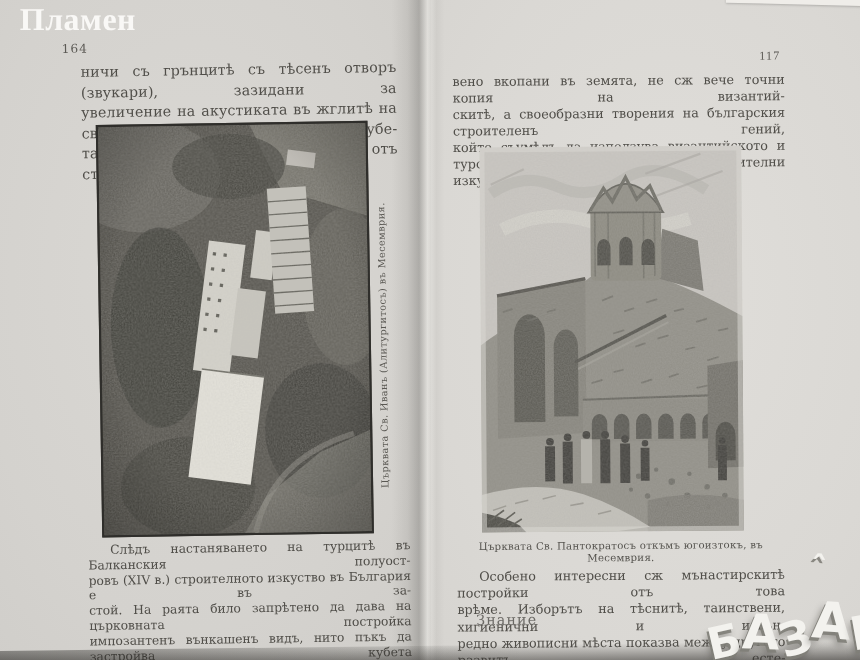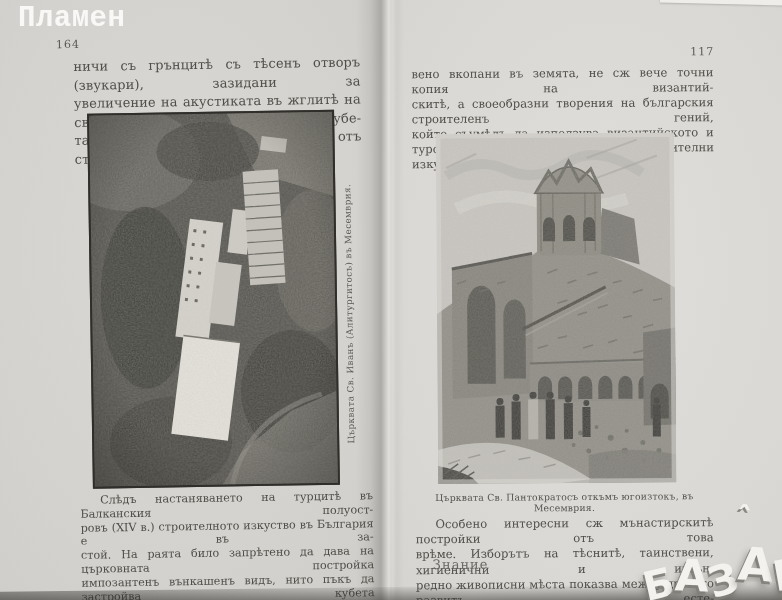--- a/index.html
+++ b/index.html
@@ -20,21 +20,21 @@
        transform:rotate(-0.7deg);
        background:linear-gradient(to top, rgba(52,50,47,.85), rgba(52,50,47,0));}
   .bottom-shadow::after{content:"";position:absolute;inset:0;
        background:linear-gradient(to right, rgba(40,39,36,.45), rgba(40,39,36,0) 60%);}
 
   .pageL{position:absolute;inset:0;transform:rotate(-0.9deg);transform-origin:195px 300px;}
   .pageR{position:absolute;inset:0;transform:rotate(-0.4deg);transform-origin:586px 300px;}
 
   .pnum{position:absolute;font-size:11px;color:#5c5a55;letter-spacing:1px;}
   .pnum.l{left:60px;top:36px;}
-  .pnum.r{left:692px;top:46px;}
+  .pnum.r{left:692px;top:46px;font-family:Liberation Serif, serif;}
 
   .para{position:absolute;}
   .para .tline{width:100%;text-align:justify;text-align-last:justify;}
   .para.last-open .tline:last-child{text-align-last:left;}
   .para.indent .tline:first-child{text-indent:20px;}
 
   .topL{left:77px;top:56px;width:287px;font-size:13px;line-height:18.6px;letter-spacing:.1px;}
   .botL{left:77px;top:492px;width:293px;font-size:11.2px;line-height:13.8px;}
   .topR{left:413px;top:66px;width:302px;font-size:11.6px;line-height:15px;}
   .botR{left:414px;top:516px;width:298px;font-size:11.6px;line-height:15.2px;}
@@ -43,21 +43,21 @@
         border:2px solid #2f2e2b;background:#514f49;}
   .figL svg,.figR svg{display:block;width:100%;height:100%;}
   .vcap{position:absolute;left:342px;top:148px;height:336px;width:15px;
         writing-mode:vertical-rl;transform:rotate(180deg);
         font-size:8.8px;line-height:15px;color:#5a5853;letter-spacing:.4px;text-align:center;}
   .figR{position:absolute;left:437px;top:133px;width:238px;height:350px;}
   .capR{position:absolute;left:413px;top:491px;width:300px;text-align:center;
         font-size:9.3px;color:#55534e;letter-spacing:.2px;}
   .footR{position:absolute;left:431px;top:556px;font-size:13px;color:#6b6965;letter-spacing:1px;}
 
-  .plamen{position:absolute;left:18px;top:2px;font-family:Liberation Mono, monospace;
+  .plamen{position:absolute;left:18px;top:2px;font-family:Liberation Serif, serif;
         font-weight:bold;font-size:29px;color:#fbfaf8;opacity:.96;letter-spacing:.5px;}
 
   .bazar{position:absolute;left:642px;top:518px;width:150px;height:84px;transform:rotate(-4deg);
         font-family:"DejaVu Sans",sans-serif;font-weight:bold;color:#f3f2ee;}
   .bazar-letters{display:flex;align-items:flex-end;height:100%;}
   .bazar-letters span{display:inline-block;font-size:40px;line-height:1;
         text-shadow:-2px 3px 0 rgba(128,126,120,.9), -4px 6px 6px rgba(90,88,84,.45);}
   .bazar-letters span:nth-child(1){transform:rotate(-9deg) translateY(-2px);}
   .bazar-letters span:nth-child(2){transform:rotate(6deg) translateY(-6px);font-size:44px;}
   .bazar-letters span:nth-child(3){transform:rotate(-12deg) translateY(0px);font-size:42px;}

